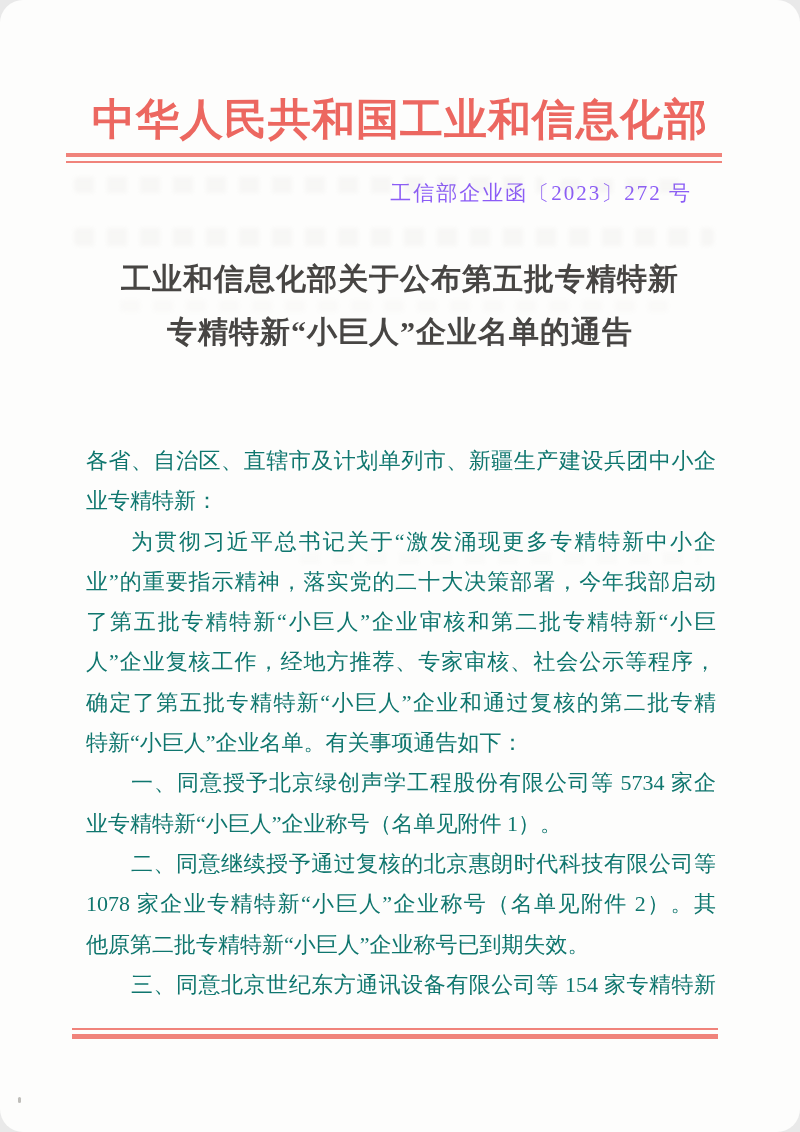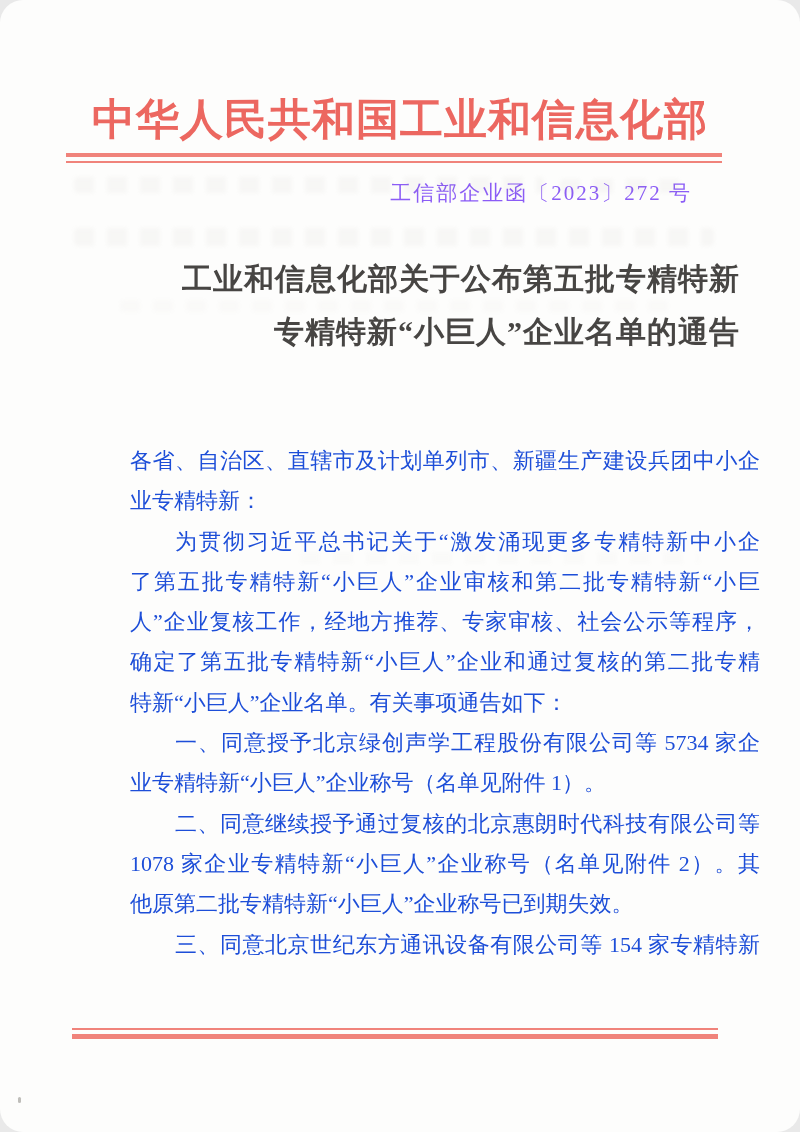--- a/index.html
+++ b/index.html
@@ -33,27 +33,26 @@
     white-space:nowrap;
   }
   
   .title{
     position:absolute;top:252px;left:60px;width:680px;
     text-align:center;
     color:#474543;
     font-weight:700;
     font-size:30px;
   }
-  .title .tline{height:53px;line-height:53px;letter-spacing:1px;white-space:nowrap;text-align:right;}
+  .title .tline{height:53px;line-height:53px;letter-spacing:1px;white-space:nowrap;}
   
   .body-text{
     position:absolute;top:441px;left:86px;width:630px;
-    color:#1d4ed8;
+    color:#0f766e;
     font-size:22px;
-    margin-left:44px;
   }
   .bline{
     height:40.3px;line-height:40.3px;
     text-align:left;
     overflow:hidden;
   }
   .bline.j{text-align:justify;text-align-last:justify;text-justify:inter-character;}
   .bline.ind{padding-left:45px;}
   
   .foot-rule{position:absolute;left:72px;width:646px;background:#f0837b;}
@@ -100,20 +99,21 @@
 
   <div class="title">
     <div class="tline">工业和信息化部关于公布第五批专精特新</div>
     <div class="tline">专精特新“小巨人”企业名单的通告</div>
   </div>
 
   <div class="body-text">
     <div class="bline j">各省、自治区、直辖市及计划单列市、新疆生产建设兵团中小企</div>
     <div class="bline">业专精特新：</div>
     <div class="bline j ind">为贯彻习近平总书记关于“激发涌现更多专精特新中小企</div>
+    <div class="bline j">业”的重要指示精神，落实党的二十大决策部署，今年我部启动</div>
     <div class="bline j">了第五批专精特新“小巨人”企业审核和第二批专精特新“小巨</div>
     <div class="bline j">人”企业复核工作，经地方推荐、专家审核、社会公示等程序，</div>
     <div class="bline j">确定了第五批专精特新“小巨人”企业和通过复核的第二批专精</div>
     <div class="bline">特新“小巨人”企业名单。有关事项通告如下：</div>
     <div class="bline j ind">一、同意授予北京绿创声学工程股份有限公司等 5734 家企</div>
     <div class="bline">业专精特新“小巨人”企业称号（名单见附件 1）。</div>
     <div class="bline j ind">二、同意继续授予通过复核的北京惠朗时代科技有限公司等</div>
     <div class="bline j">1078 家企业专精特新“小巨人”企业称号（名单见附件 2）。其</div>
     <div class="bline">他原第二批专精特新“小巨人”企业称号已到期失效。</div>
     <div class="bline j ind">三、同意北京世纪东方通讯设备有限公司等 154 家专精特新</div>

